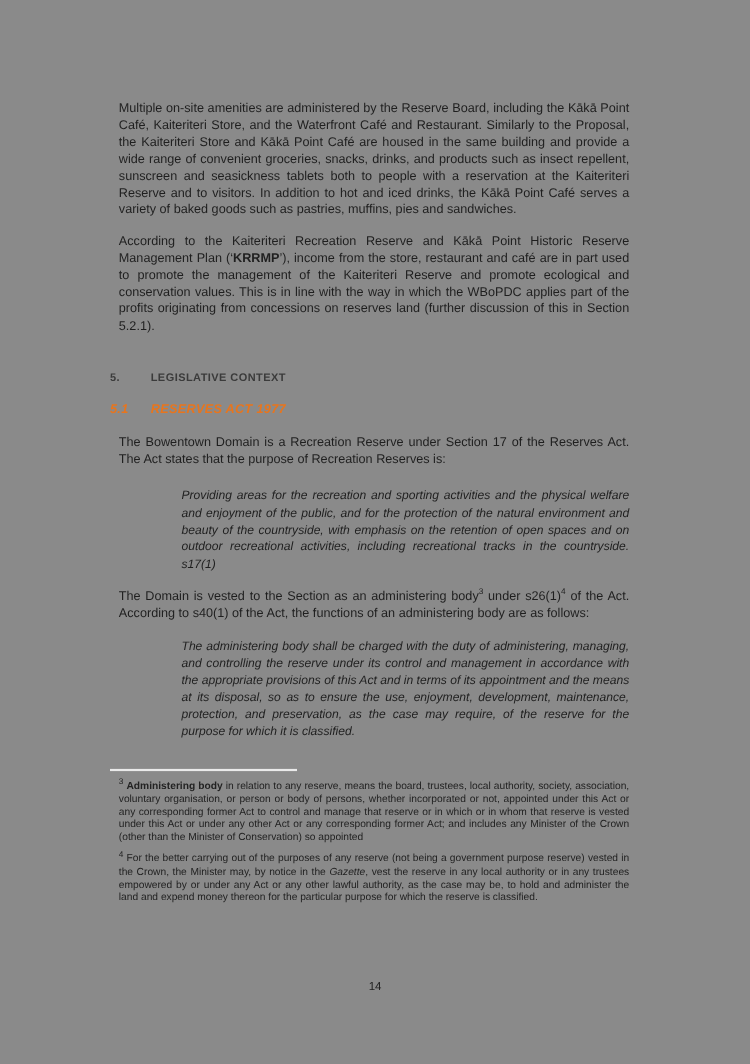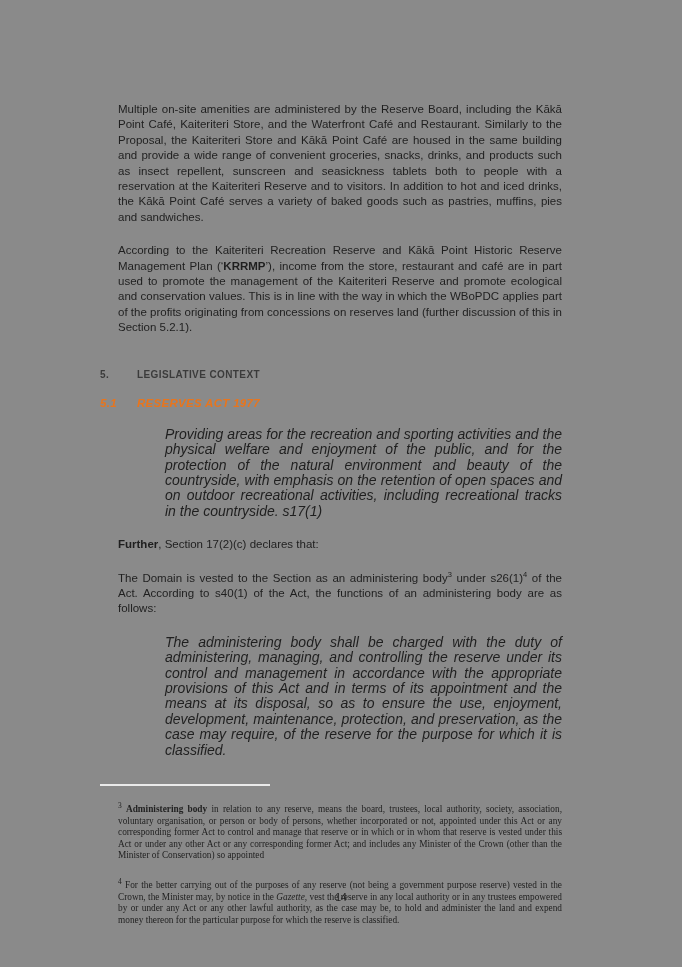--- a/index.html
+++ b/index.html
@@ -9,28 +9,28 @@
     background:#8a8a8a;
     font-family:"Liberation Sans", sans-serif;
     color:#1f1f1f;
     overflow:hidden;
   }
   .content {
     position:absolute;
     left:100px; top:84px;
     width:480px;
   }
-  p { margin:18px; }
+  p { margin:8px; }
   .body {
     font-size:11.5px;
     line-height:15.4px;
     text-align:justify;
   }
   .quote {
-    font-size:14px;
+    font-size:11px;
     line-height:15.4px;
     text-align:justify;
     font-style:italic;
     margin-left:65px;
   }
   .mt13 { margin-top:13px; }
   .mt14 { margin-top:14px; }
   .mt15 { margin-top:15px; }
   .mt17 { margin-top:17px; }
   .mt18 { margin-top:18px; }
@@ -54,21 +54,21 @@
     font-size:7.5px;
     line-height:0;
     vertical-align:super;
   }
   .fnsep {
     margin-top:26px;
     width:170px;
     height:2px;
     background:#eaeaea;
   }
-  .footnotes { margin-top:5px;font-family:Liberation Serif, serif; }
+  .footnotes { margin-top:5px; }
   .fn {
     font-size:9.3px;
     line-height:11.6px;
     text-align:justify;
     color:#222222;
   }
   .pageno {
     position:absolute;
     top:891px; left:0;
     width:100%;
@@ -85,24 +85,24 @@
   <div class="content">
 
     <p class="body">Multiple on-site amenities are administered by the Reserve Board, including the Kākā Point Café, Kaiteriteri Store, and the Waterfront Café and Restaurant.  Similarly to the Proposal, the Kaiteriteri Store and Kākā Point Café are housed in the same building and provide a wide range of convenient groceries, snacks, drinks, and products such as insect repellent, sunscreen and seasickness tablets both to people with a reservation at the Kaiteriteri Reserve and to visitors.  In addition to hot and iced drinks, the Kākā Point Café serves a variety of baked goods such as pastries, muffins, pies and sandwiches.</p>
 
     <p class="body mt13"><span>According to the Kaiteriteri Recreation Reserve and Kākā Point Historic Reserve Management Plan (‘</span><b>KRRMP</b><span>’), income from the store, restaurant and café are in part used to promote the management of the Kaiteriteri Reserve and promote ecological and conservation values.  This is in line with the way in which the WBoPDC applies part of the profits originating from concessions on reserves land (further discussion of this in Section 5.2.1).</span></p>
 
     <h2 class="h5"><span class="hnum">5.</span><span>LEGISLATIVE CONTEXT</span></h2>
 
     <h3 class="h51"><span class="hnum">5.1</span><span>RESERVES ACT 1977</span></h3>
 
+    <p class="body mt17">The Bowentown Domain is a Recreation Reserve under Section 17 of the Reserves Act.  The Act states that the purpose of Recreation Reserves is:</p>
 
     <p class="quote mt18">Providing areas for the recreation and sporting activities and the physical welfare and enjoyment of the public, and for the protection of the natural environment and beauty of the countryside, with emphasis on the retention of open spaces and on outdoor recreational activities, including recreational tracks in the countryside. s17(1)</p>
 
-    <p class="body mt18"><b>Further</b><span>, Section 17(2)(c) declares that:</span></p>
 
 
     <p class="body mt14"><span>The Domain is vested to the Section as an administering body</span><sup>3</sup><span> under s26(1)</span><sup>4</sup><span> of the Act.  According to s40(1) of the Act, the functions of an administering body are as follows:</span></p>
 
     <p class="quote mt15">The administering body shall be charged with the duty of administering, managing, and controlling the reserve under its control and management in accordance with the appropriate provisions of this Act and in terms of its appointment and the means at its disposal, so as to ensure the use, enjoyment, development, maintenance, protection, and preservation, as the case may require, of the reserve for the purpose for which it is classified.</p>
 
     <div class="fnsep"></div>
 
     <div class="footnotes">
       <p class="fn"><sup>3</sup> <b>Administering body</b><span> in relation to any reserve, means the board, trustees, local authority, society, association, voluntary organisation, or person or body of persons, whether incorporated or not, appointed under this Act or any corresponding former Act to control and manage that reserve or in which or in whom that reserve is vested under this Act or under any other Act or any corresponding former Act; and includes any Minister of the Crown (other than the Minister of Conservation) so appointed</span></p>

